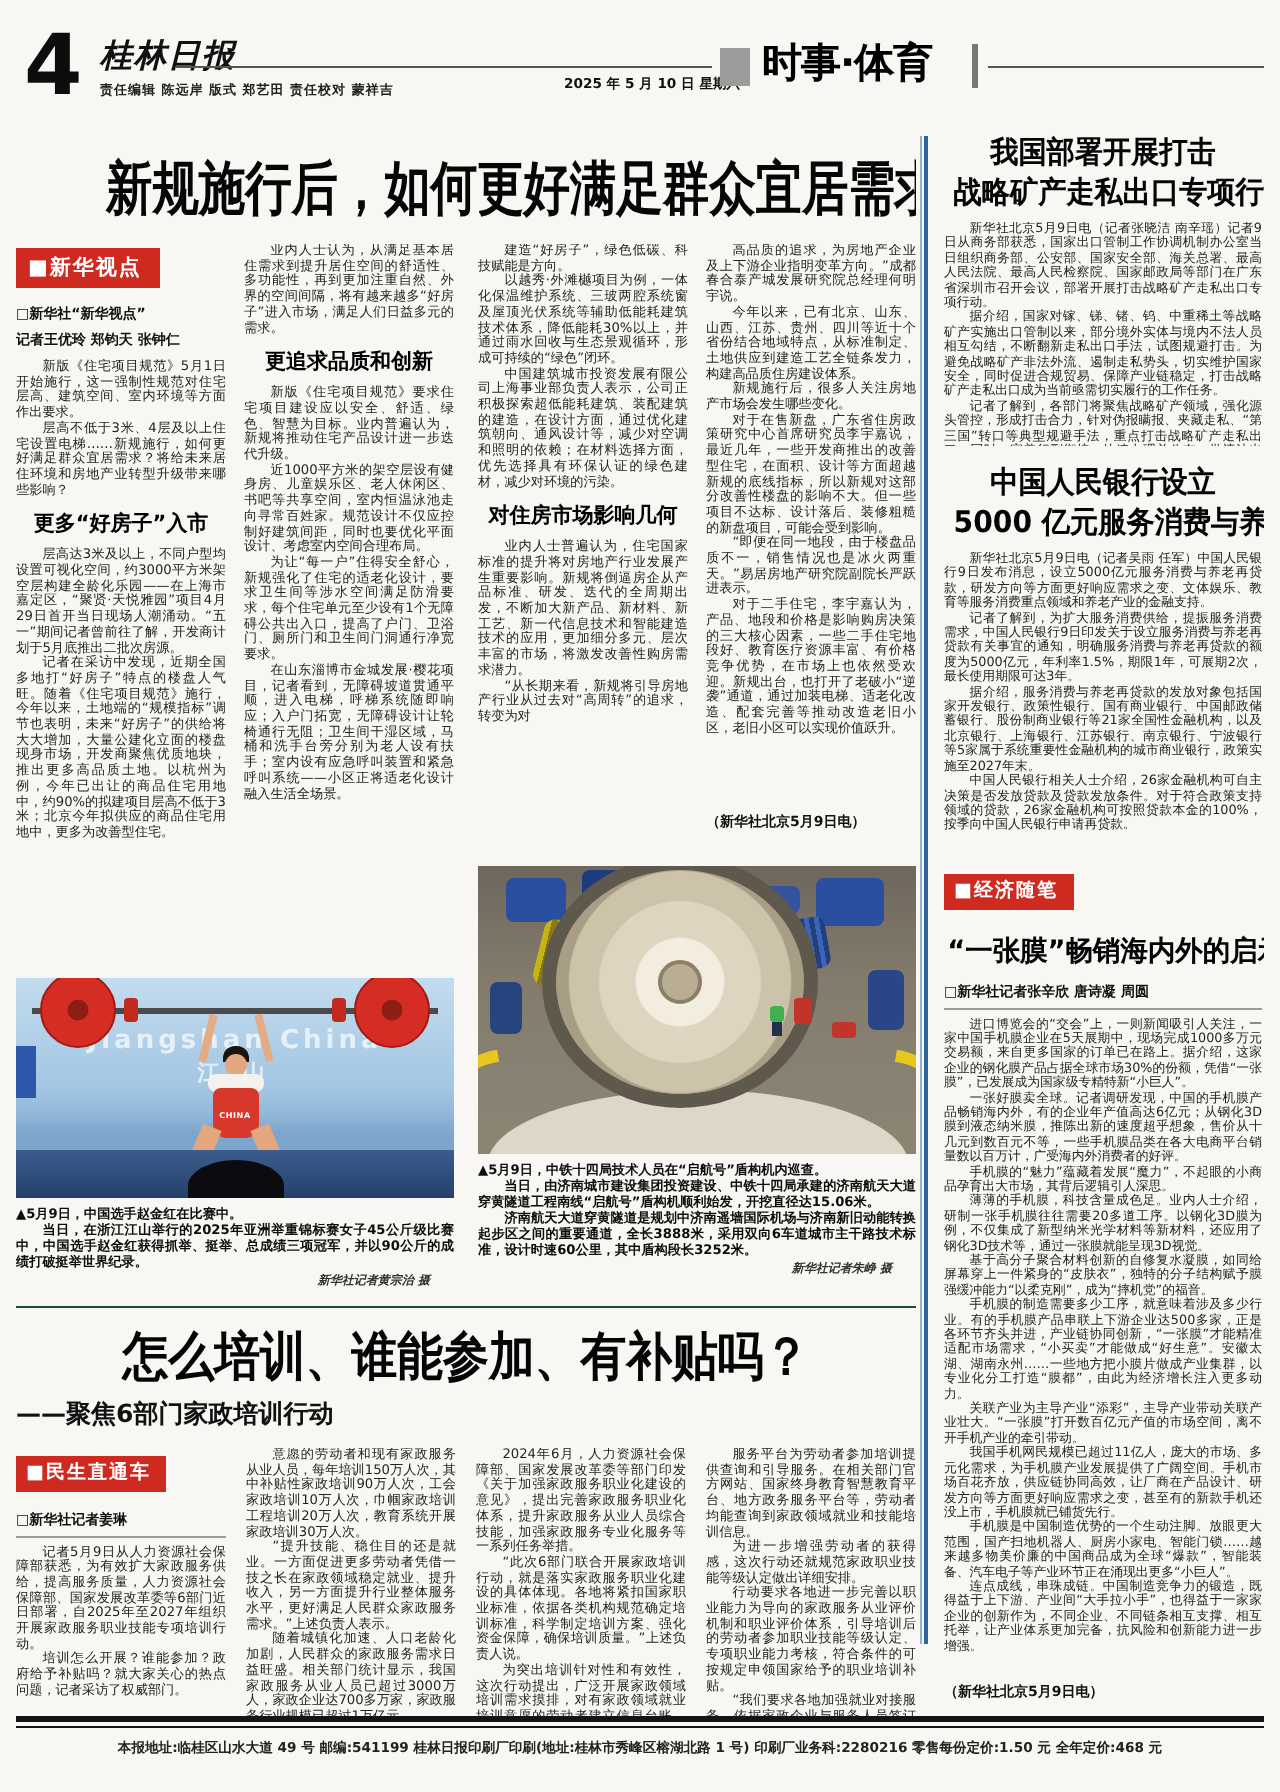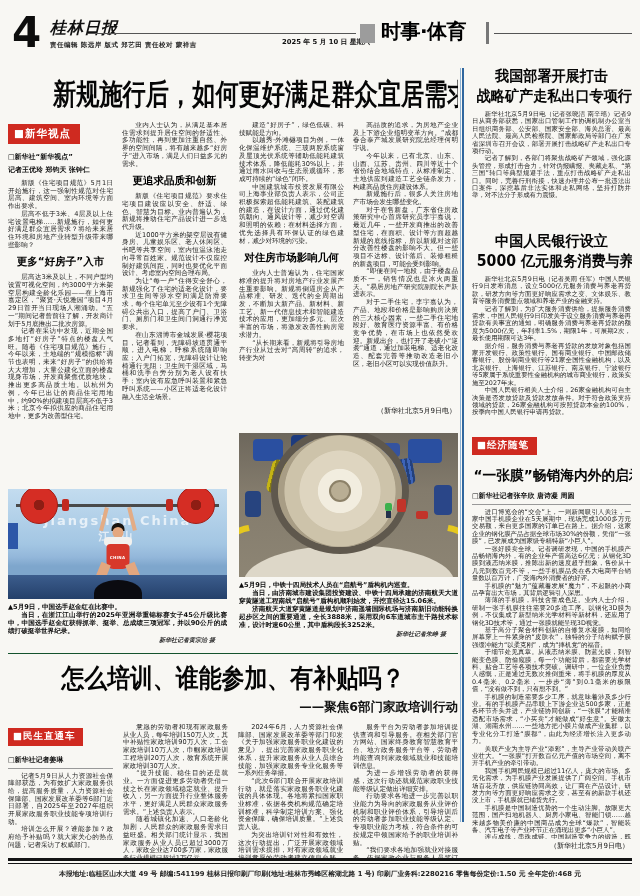--- a/index.html
+++ b/index.html
@@ -34,21 +34,21 @@
 .half.rh .col{height:294px;}
 .para{font-size:6.6px;line-height:7.7px;text-align:justify;text-indent:2em;color:#222;}
 .subhead{font-size:10.5px;font-weight:900;text-align:center;margin:6px 0 5px;color:#000;}
 .kicker{display:inline-block;background:#cf2a20;color:#fff;font-size:10.5px;font-weight:bold;padding:3px 9px 3px 6px;margin-bottom:6px;letter-spacing:1px;}
 .kicker.small{font-size:9.5px;padding:2.5px 8px 2.5px 5px;}
 .source-line{font-size:7px;font-weight:bold;margin:2px 0;color:#111;}
 .byline-line{font-size:7px;font-weight:bold;margin:3px 0 5px;color:#111;}
 .byline-rule{border-bottom:1px solid #999;padding-bottom:3px;margin-bottom:4px;}
 .flexcol{display:flex;flex-direction:column;gap:12px;}
 .colbody{flex:1;overflow:hidden;}
-.dateline{font-size:7px;font-weight:normal;text-align:right;padding-right:2px;margin-top:2px;color:#111;}
+.dateline{font-size:7px;font-weight:bold;padding-right:2px;margin-top:2px;color:#111;}
 
 .photo{position:relative;overflow:hidden;}
 .photo-wl{height:110px;margin-top:7px;background:linear-gradient(180deg,#c3dcef 0%,#a3c6e3 50%,#93b7da 62%,#7ea6cc 70%);}
 .wl-en{position:absolute;top:24px;width:100%;text-align:center;color:#f0f6fb;font-weight:bold;font-size:13px;letter-spacing:2px;opacity:.85;}
 .wl-cn{position:absolute;top:40px;width:100%;text-align:center;color:#eef4fa;font-weight:bold;font-size:11px;letter-spacing:4px;opacity:.85;}
 .wl-bar{position:absolute;top:15px;left:8px;right:8px;height:3px;background:#4a4a4a;}
 .wl-disc{position:absolute;top:-3px;width:38px;height:38px;border-radius:50%;background:radial-gradient(circle,#8e1d14 0 20%,#d52d24 21% 100%);border:1.5px solid #a31a12;}
 .wl-disc.l{left:12px;} .wl-disc.r{right:12px;}
 .wl-collar{position:absolute;top:10px;width:7px;height:12px;background:#c22a20;border-radius:2px;}
 .wl-collar.l{left:54px;} .wl-collar.r{right:54px;}
@@ -90,21 +90,21 @@
 .tn-worker{position:absolute;right:66px;top:70px;width:7px;height:8px;background:#3cb14d;border-radius:2px;}
 .tn-worker::after{content:"";position:absolute;top:8px;left:1px;width:5px;height:7px;background:#23304a;}
 
 .caption{margin-top:4px;}
 .caption .para{font-size:6.6px;line-height:8px;font-weight:600;color:#0d0d0d;}
 .caption .para:first-child{text-indent:0;}
 .credit{font-size:6px;font-style:italic;font-weight:600;text-align:right;padding-right:12px;margin-top:1px;color:#333;}
 
 .training{border-top:1px solid #14532d;margin-top:8px;padding-top:7px;}
 .training-headline{font-size:26px;font-weight:900;white-space:nowrap;text-align:center;transform:scaleX(.88);transform-origin:center;color:#050505;}
-.training-subtitle{font-size:12.5px;font-weight:bold;text-align:right;margin-top:3px;color:#111;}
+.training-subtitle{font-size:12.5px;font-weight:bold;text-align:left;margin-top:3px;color:#111;}
 .training-cols{display:flex;gap:10px;margin-top:8px;height:152px;}
 
 .rail-headline{font-size:15px;font-weight:900;text-align:center;line-height:20px;white-space:nowrap;transform:scaleX(.94);transform-origin:center;color:#050505;}
 .rail-headline.mt{margin-top:8px;}
 .rail-body{margin-top:5px;overflow:hidden;}
 .rail-body .para{font-size:6.4px;line-height:7.4px;}
 .r1-body{height:112px;}
 .r2-body{height:150px;}
 .essay-head{font-size:14px;font-weight:900;text-align:center;margin-top:6px;white-space:nowrap;transform:scaleX(.98);transform-origin:center;color:#050505;}
 .essay-byline{font-size:7px;font-weight:bold;border-bottom:1px solid #999;padding-bottom:3px;margin:6px 0 4px;color:#111;}
@@ -281,20 +281,21 @@
     <div class="vdivider">
         <div class="d1"></div>
         <div class="d2"></div>
       </div>
 
     <div class="right-rail">
       <div class="rail-headline">我国部署开展打击</div>
       <div class="rail-headline">战略矿产走私出口专项行动</div>
       <div class="rail-body r1-body">
           <p class="para">新华社北京5月9日电（记者张晓洁 南辛瑶）记者9日从商务部获悉，国家出口管制工作协调机制办公室当日组织商务部、公安部、国家安全部、海关总署、最高人民法院、最高人民检察院、国家邮政局等部门在广东省深圳市召开会议，部署开展打击战略矿产走私出口专项行动。</p>
+          <p class="para">据介绍，国家对镓、锑、锗、钨、中重稀土等战略矿产实施出口管制以来，部分境外实体与境内不法人员相互勾结，不断翻新走私出口手法，试图规避打击。为避免战略矿产非法外流、遏制走私势头，切实维护国家安全，同时促进合规贸易、保障产业链稳定，打击战略矿产走私出口成为当前亟需切实履行的工作任务。</p>
           <p class="para">记者了解到，各部门将聚焦战略矿产领域，强化源头管控，形成打击合力，针对伪报瞒报、夹藏走私、“第三国”转口等典型规避手法，重点打击战略矿产走私出口。同时，完善行刑衔接，快速办理并公布一批违法出口案件，深挖幕后非法实体和走私网络，坚持打防并举，对不法分子形成有力震慑。</p>
         </div>
 
       <div class="rail-headline mt">中国人民银行设立</div>
       <div class="rail-headline">5000 亿元服务消费与养老再贷款</div>
       <div class="rail-body r2-body">
           <p class="para">新华社北京5月9日电（记者吴雨 任军）中国人民银行9日发布消息，设立5000亿元服务消费与养老再贷款，研发方向等方面更好响应需求之变、文体娱乐、教育等服务消费重点领域和养老产业的金融支持。</p>
           <p class="para">记者了解到，为扩大服务消费供给，提振服务消费需求，中国人民银行9日印发关于设立服务消费与养老再贷款有关事宜的通知，明确服务消费与养老再贷款的额度为5000亿元，年利率1.5%，期限1年，可展期2次，最长使用期限可达3年。</p>
           <p class="para">据介绍，服务消费与养老再贷款的发放对象包括国家开发银行、政策性银行、国有商业银行、中国邮政储蓄银行、股份制商业银行等21家全国性金融机构，以及北京银行、上海银行、江苏银行、南京银行、宁波银行等5家属于系统重要性金融机构的城市商业银行，政策实施至2027年末。</p>
           <p class="para">中国人民银行相关人士介绍，26家金融机构可自主决策是否发放贷款及贷款发放条件。对于符合政策支持领域的贷款，26家金融机构可按照贷款本金的100%，按季向中国人民银行申请再贷款。</p>
@@ -304,21 +305,20 @@
         <span class="kicker small">■经济随笔</span>
       </div>
       <div class="essay-head">“一张膜”畅销海内外的启示</div>
       <div class="essay-byline">□新华社记者张辛欣 唐诗凝 周圆</div>
       <div class="rail-body essay-body">
           <p class="para">进口博览会的“交会”上，一则新闻吸引人关注，一家中国手机膜企业在5天展期中，现场完成1000多万元交易额，来自更多国家的订单已在路上。据介绍，这家企业的钢化膜产品占据全球市场30%的份额，凭借“一张膜”，已发展成为国家级专精特新“小巨人”。</p>
           <p class="para">一张好膜卖全球。记者调研发现，中国的手机膜产品畅销海内外，有的企业年产值高达6亿元；从钢化3D膜到液态纳米膜，推陈出新的速度超乎想象，售价从十几元到数百元不等，一些手机膜品类在各大电商平台销量数以百万计，广受海内外消费者的好评。</p>
           <p class="para">手机膜的“魅力”蕴藏着发展“魔力”，不起眼的小商品孕育出大市场，其背后逻辑引人深思。</p>
           <p class="para">薄薄的手机膜，科技含量成色足。业内人士介绍，研制一张手机膜往往需要20多道工序。以钢化3D膜为例，不仅集成了新型纳米光学材料等新材料，还应用了钢化3D技术等，通过一张膜就能呈现3D视觉。</p>
           <p class="para">基于高分子聚合材料创新的自修复水凝膜，如同给屏幕穿上一件紧身的“皮肤衣”，独特的分子结构赋予膜强缓冲能力“以柔克刚”，成为“摔机党”的福音。</p>
-          <p class="para">于细节处见真章。从液态纳米膜、防蓝光膜，到智能变色膜、防偷窥膜，每一个功能背后，都需要光学材料、贴合工艺等各项技术突破。调研中，一位企业负责人感慨，正是通过无数次推倒重来，将手机膜的厚度从0.4毫米、0.2毫米，一步步“薄”到0.1毫米的极限值，“没有做不到，只有想不到。”</p>
           <p class="para">手机膜的制造需要多少工序，就意味着涉及多少行业。有的手机膜产品串联上下游企业达500多家，正是各环节齐头并进，产业链协同创新，“一张膜”才能精准适配市场需求，“小买卖”才能做成“好生意”。安徽太湖、湖南永州……一些地方把小膜片做成产业集群，以专业化分工打造“膜都”，由此为经济增长注入更多动力。</p>
           <p class="para">关联产业为主导产业“添彩”，主导产业带动关联产业壮大。“一张膜”打开数百亿元产值的市场空间，离不开手机产业的牵引带动。</p>
           <p class="para">我国手机网民规模已超过11亿人，庞大的市场、多元化需求，为手机膜产业发展提供了广阔空间。手机市场百花齐放，供应链协同高效，让厂商在产品设计、研发方向等方面更好响应需求之变，甚至有的新款手机还没上市，手机膜就已铺货先行。</p>
           <p class="para">手机膜是中国制造优势的一个生动注脚。放眼更大范围，国产扫地机器人、厨房小家电、智能门锁……越来越多物美价廉的中国商品成为全球“爆款”，智能装备、汽车电子等产业环节正在涌现出更多“小巨人”。</p>
           <p class="para">连点成线，串珠成链。中国制造竞争力的锻造，既得益于上下游、产业间“大手拉小手”，也得益于一家家企业的创新作为，不同企业、不同链条相互支撑、相互托举，让产业体系更加完备，抗风险和创新能力进一步增强。</p>
         </div>
       <div class="dateline">（新华社北京5月9日电）</div>
     </div>
   </div>
 

